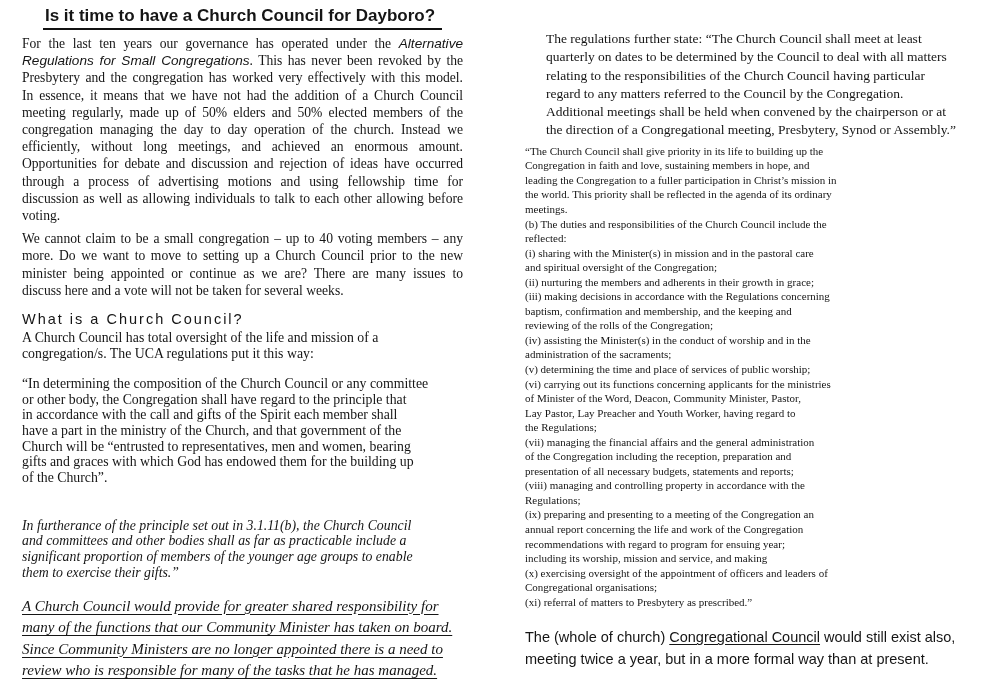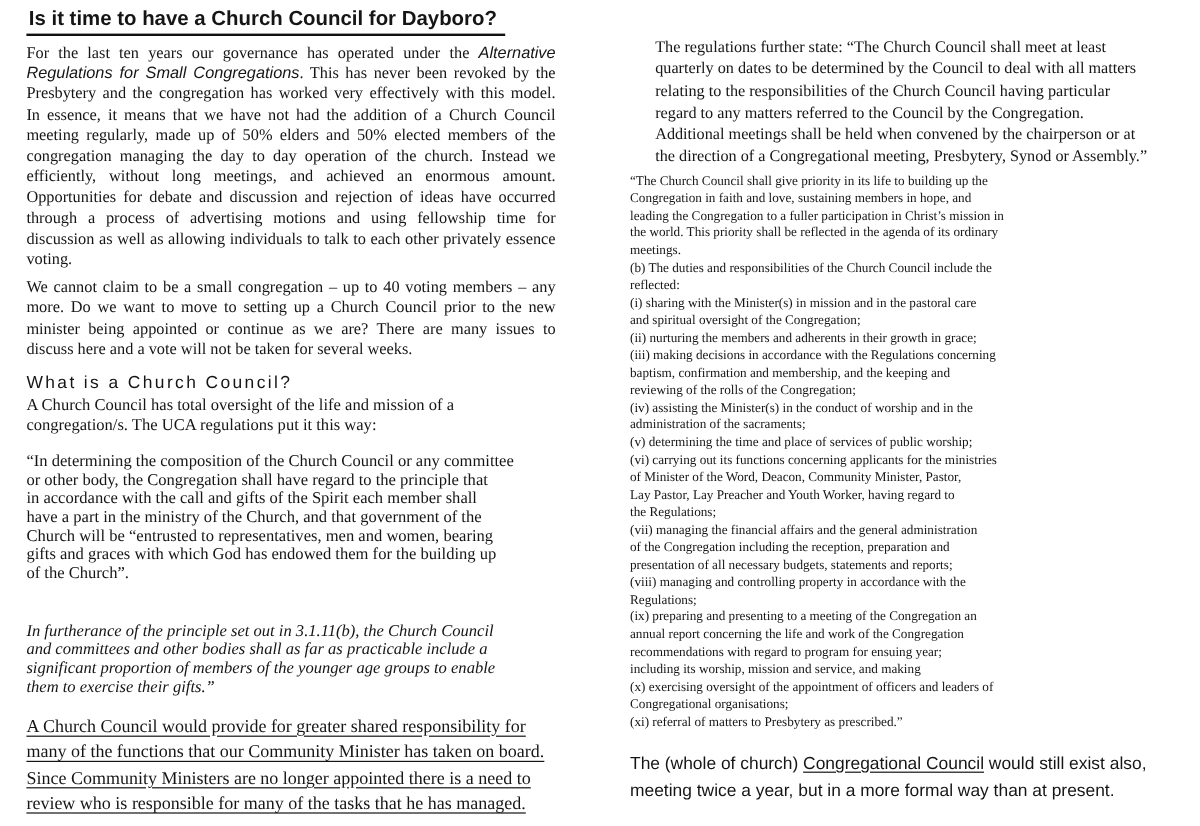--- a/index.html
+++ b/index.html
@@ -20,21 +20,21 @@
     left: 22px; top: 6px;
     width: 441px;
   }
   .col-right {
     position: absolute;
     left: 525px; top: 30px;
     width: 452px;
   }
   
   .doc-title {
-    text-align: left;
+    text-align: center;
     margin-bottom: 5px;
   }
   .doc-title .title-text {
     display: inline-block;
     font-family: "Liberation Sans", sans-serif;
     font-weight: bold;
     font-size: 17px;
     line-height: 20px;
     border-bottom: 2.5px solid #111;
     padding: 0 7px 2px 2px;
@@ -82,20 +82,21 @@
     line-height: 15.7px;
     margin-top: 32px;
     font-style: italic;
   }
   .ul-para {
     font-size: 15px;
     line-height: 21.5px;
     margin-top: 15px;
     text-decoration: underline;
     text-underline-offset: 3px;
+    font-style: italic;
   }
   
   .r-para1 {
     margin-left: 21px;
     font-size: 13.5px;
     line-height: 18.3px;
   }
   .duties {
     margin-top: 4px;
     font-size: 11px;
@@ -128,21 +129,21 @@
       <div class="jline"><span>For the last ten years our governance has operated under the </span><span class="it">Alternative</span></div>
       <div class="jline"><span class="it">Regulations for Small Congregations</span><span>. This has never been revoked by the</span></div>
       <div class="jl-rest">
           <div>Presbytery and the congregation has worked very effectively with this model.</div>
           <div>In essence, it means that we have not had the addition of a Church Council</div>
           <div>meeting regularly, made up of 50% elders and 50% elected members of the</div>
           <div>congregation managing the day to day operation of the church. Instead we</div>
           <div>efficiently, without long meetings, and achieved an enormous amount.</div>
           <div>Opportunities for debate and discussion and rejection of ideas have occurred</div>
           <div>through a process of advertising motions and using fellowship time for</div>
-          <div>discussion as well as allowing individuals to talk to each other privately essence</div>
+          <div>discussion as well as allowing individuals to talk to each other allowing before</div>
           <div>voting.</div>
         </div>
     </div>
 
     <div class="body-text jl para2">
         <div>We cannot claim to be a small congregation – up to 40 voting members – any</div>
         <div>more. Do we want to move to setting up a Church Council prior to the new</div>
         <div>minister being appointed or continue as we are? There are many issues to</div>
         <div>discuss here and a vote will not be taken for several weeks.</div>
       </div>

